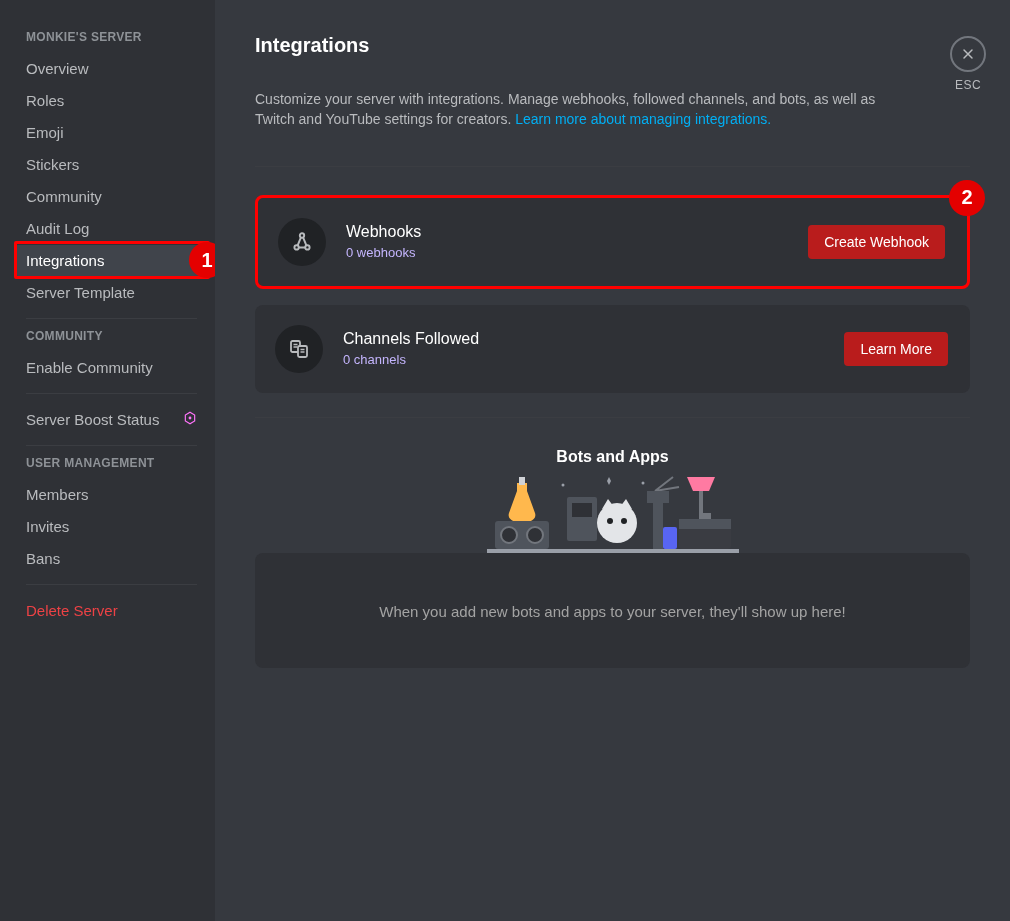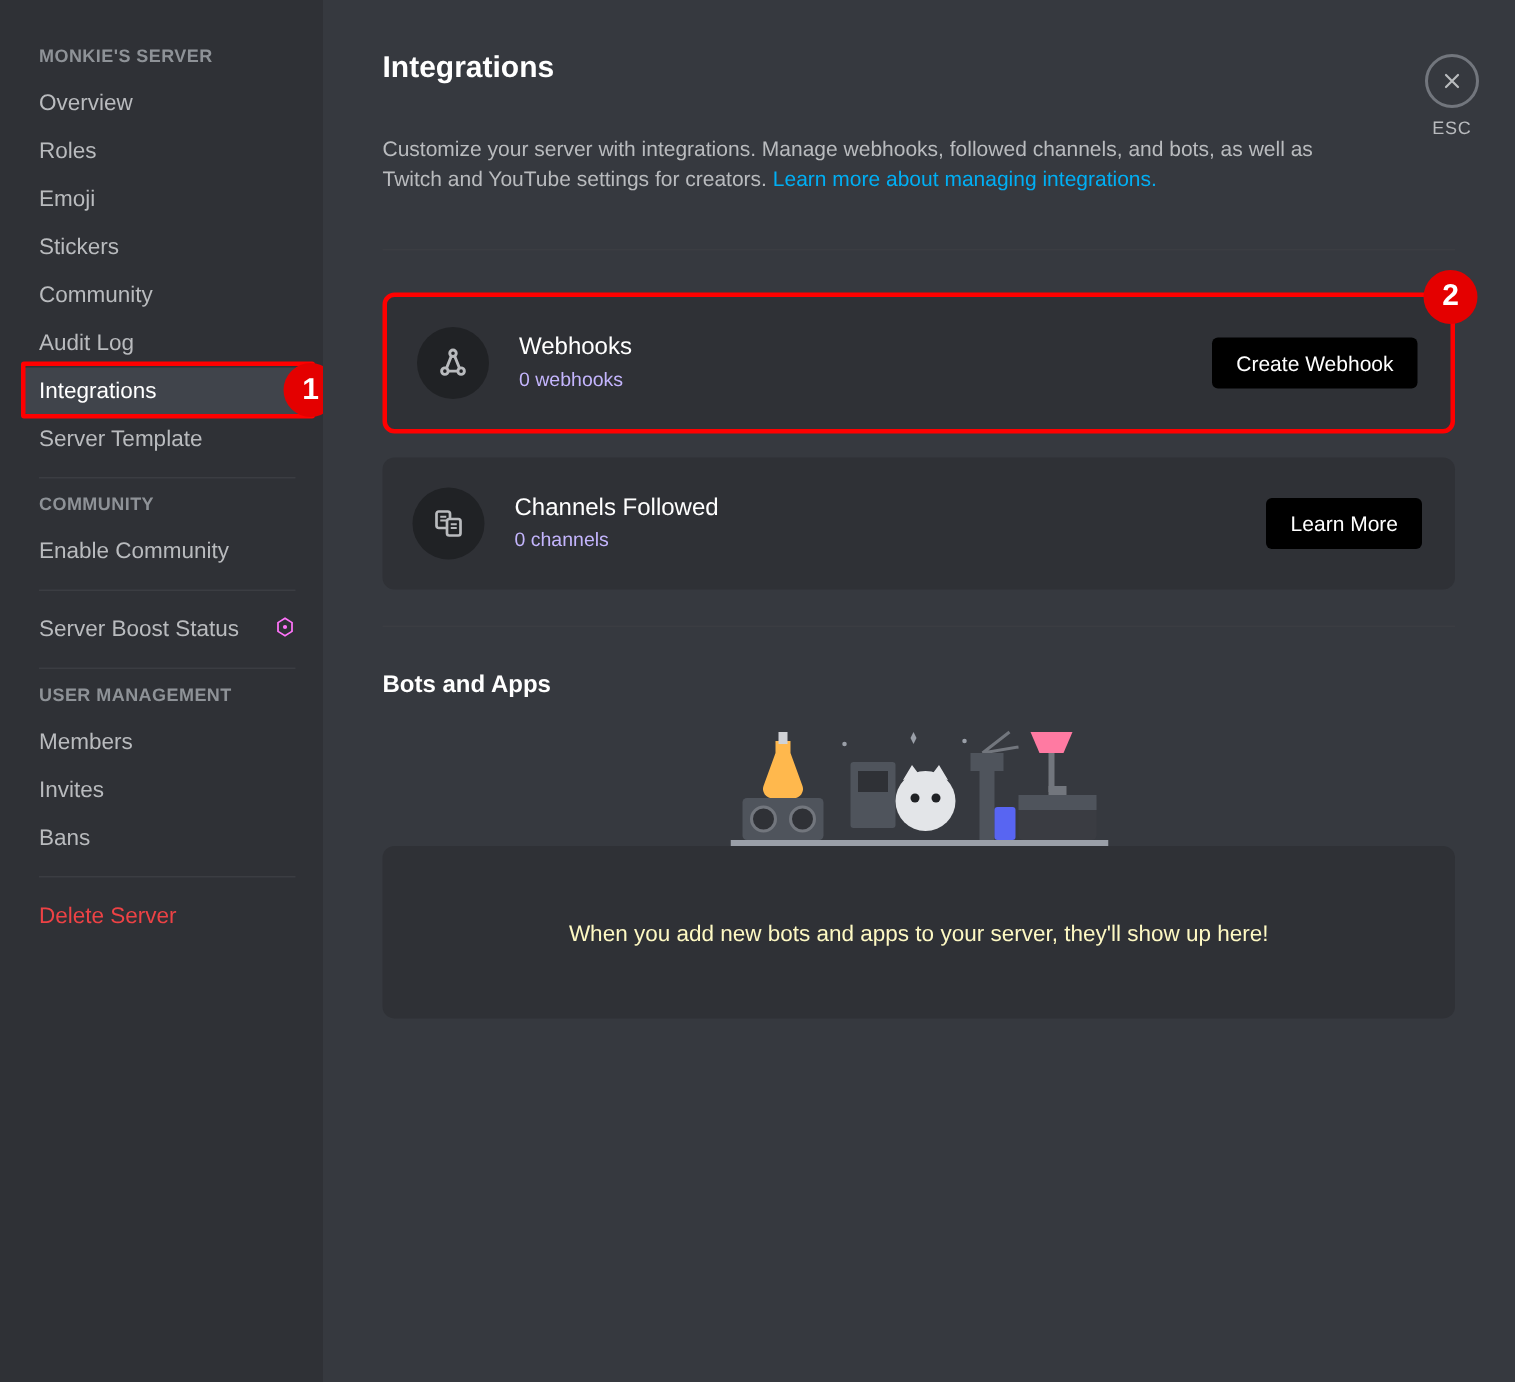--- a/index.html
+++ b/index.html
@@ -94,42 +94,43 @@
     border-radius: 50%;
     background: #202225;
     display:flex; align-items:center; justify-content:center;
     margin-right: 20px;
     flex-shrink: 0;
   }
   .card-info { flex: 1; }
   .card-title { color:#fff; font-size:16px; font-weight:400; }
   .card-sub   { color:#c4b5fd; font-size:13px; margin-top:4px; }
   .btn {
-    background:#000000;
+    background:#b91c1c;
     color:#fff;
     font-size:14px;
     font-weight:500;
     border:none;
     border-radius:4px;
     padding:9px 16px;
     cursor:pointer;
   }
 
   .section-title {
     font-size:16px; font-weight:600; color:#fff;
-    margin: 30px 0 12px 0;
+    margin: 30px 0 1px 0;
+    text-align: center;
   }
 
   
   .empty-card {
     background:#2f3136;
     border-radius:8px;
     padding: 50px 20px 48px 20px;
     text-align:center;
-    color:#fef9c3;
+    color:#a3a3a3;
     font-size:15px;
     margin-top: 0;
   }
   .art-holder {
     height: 90px;
     display:flex;
     align-items:flex-end;
     justify-content:center;
     margin-bottom: -4px;
     position: relative;

